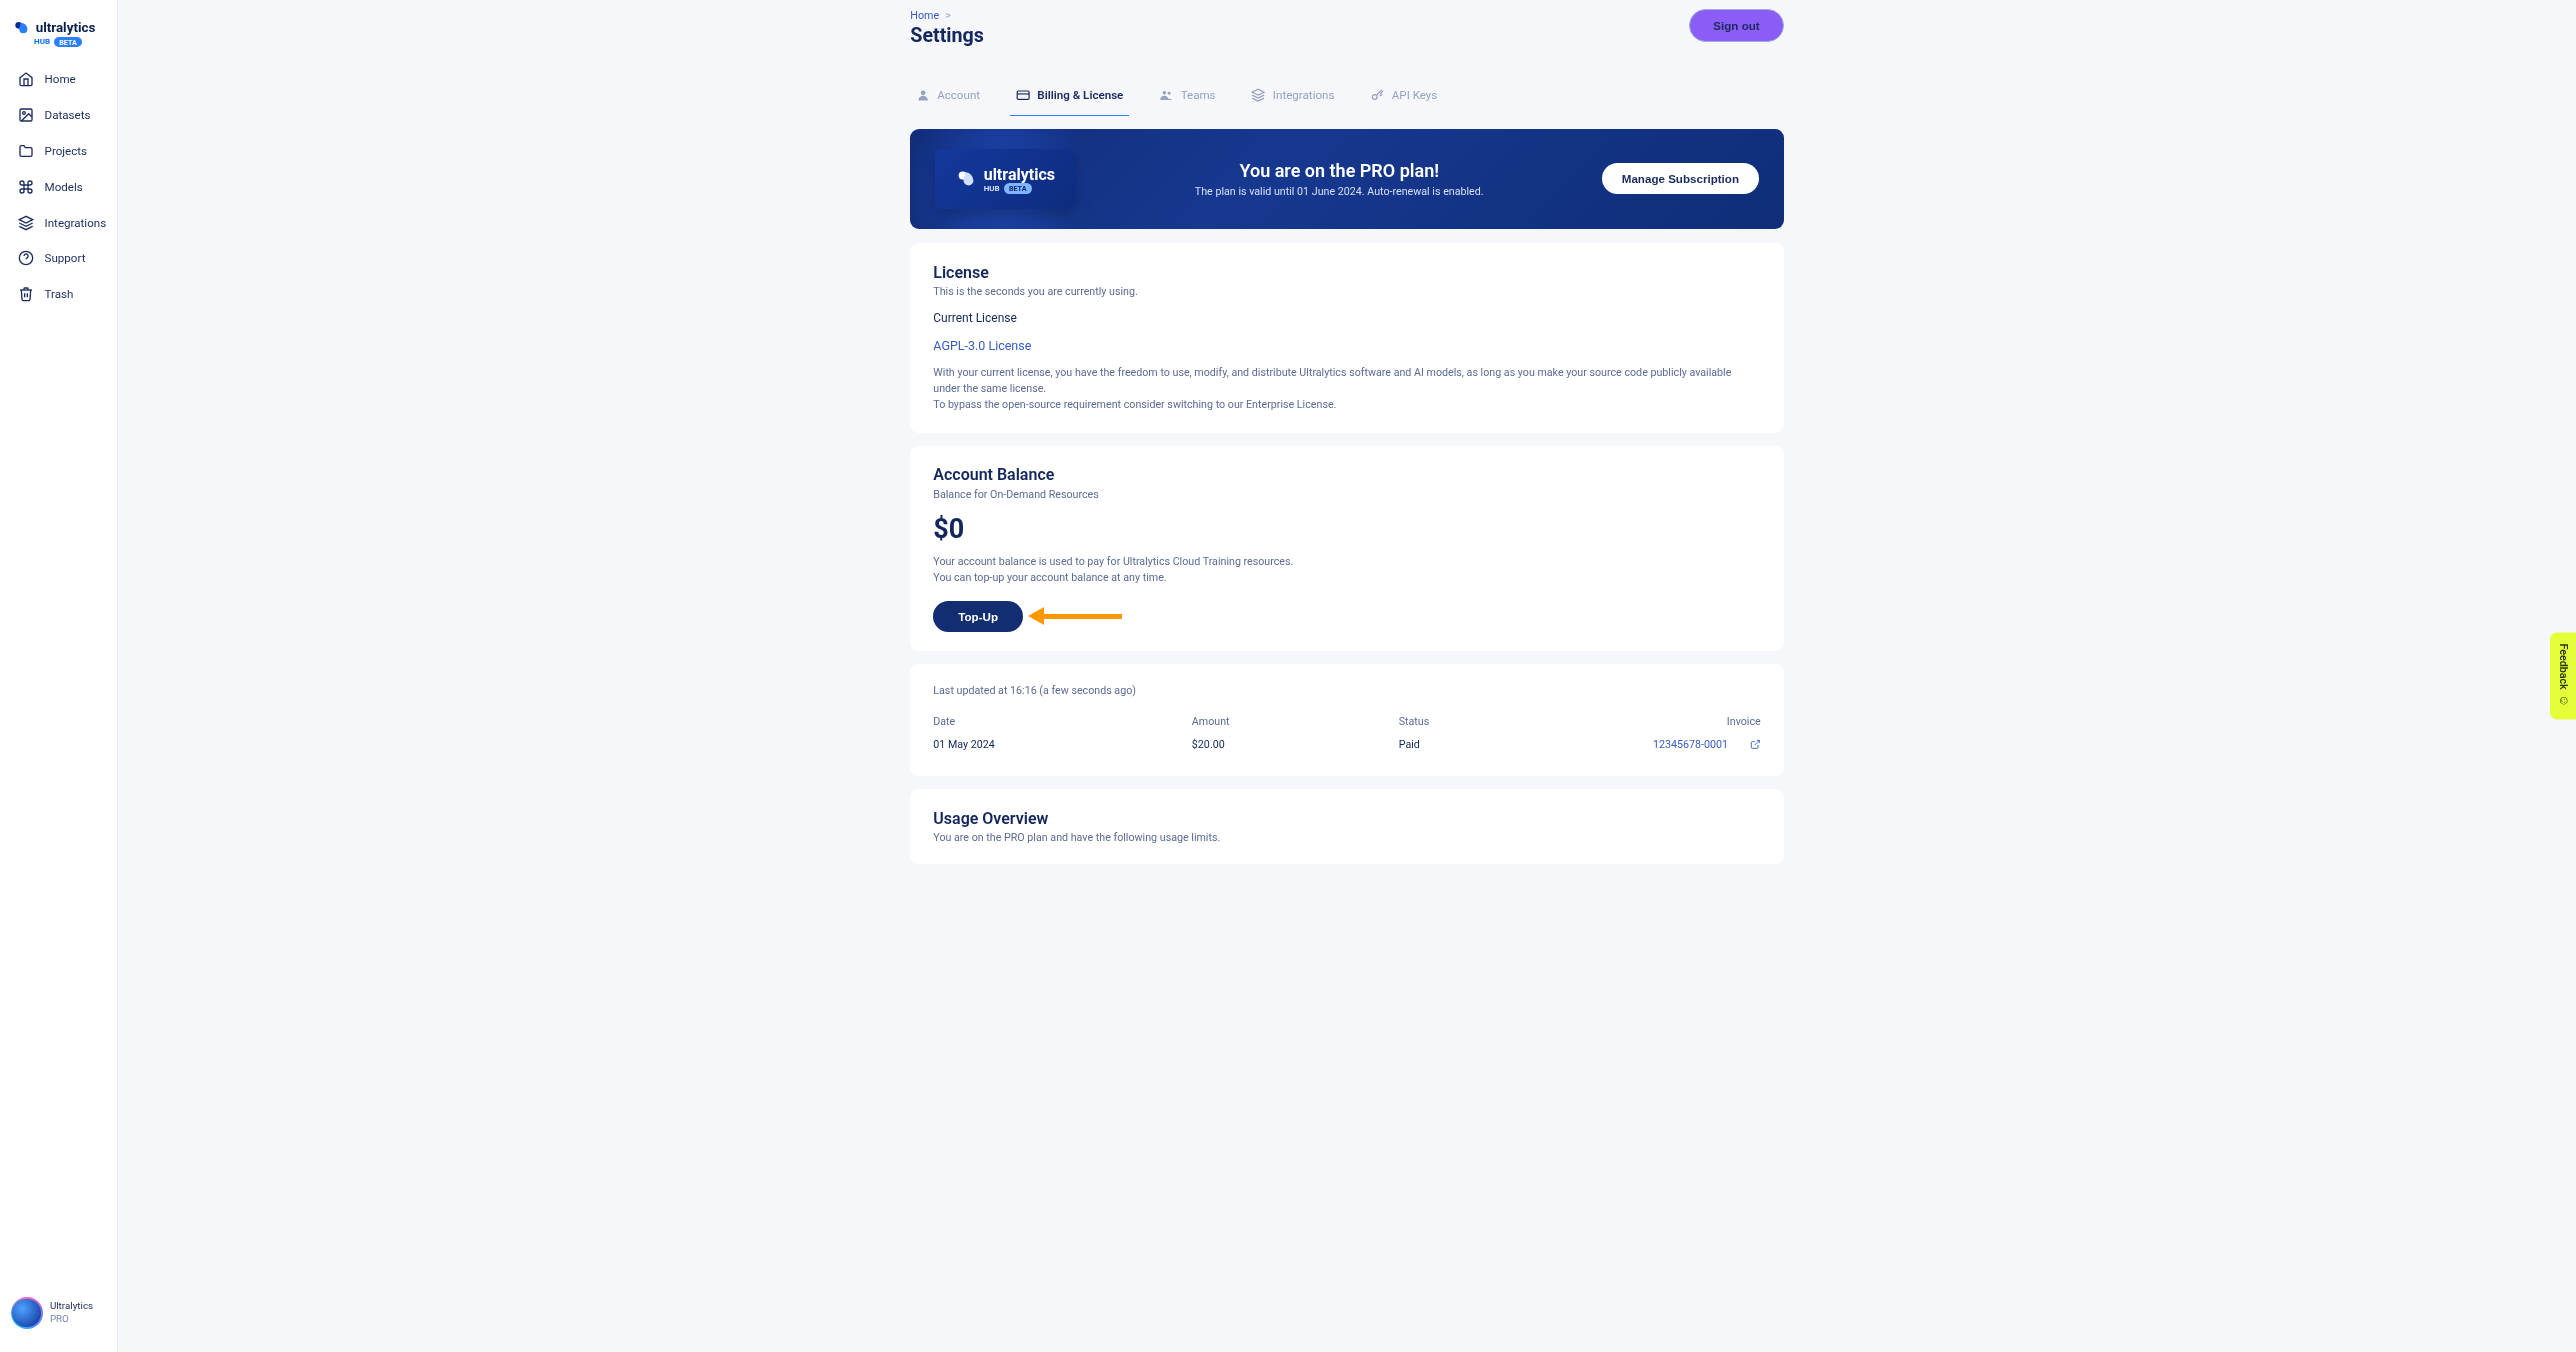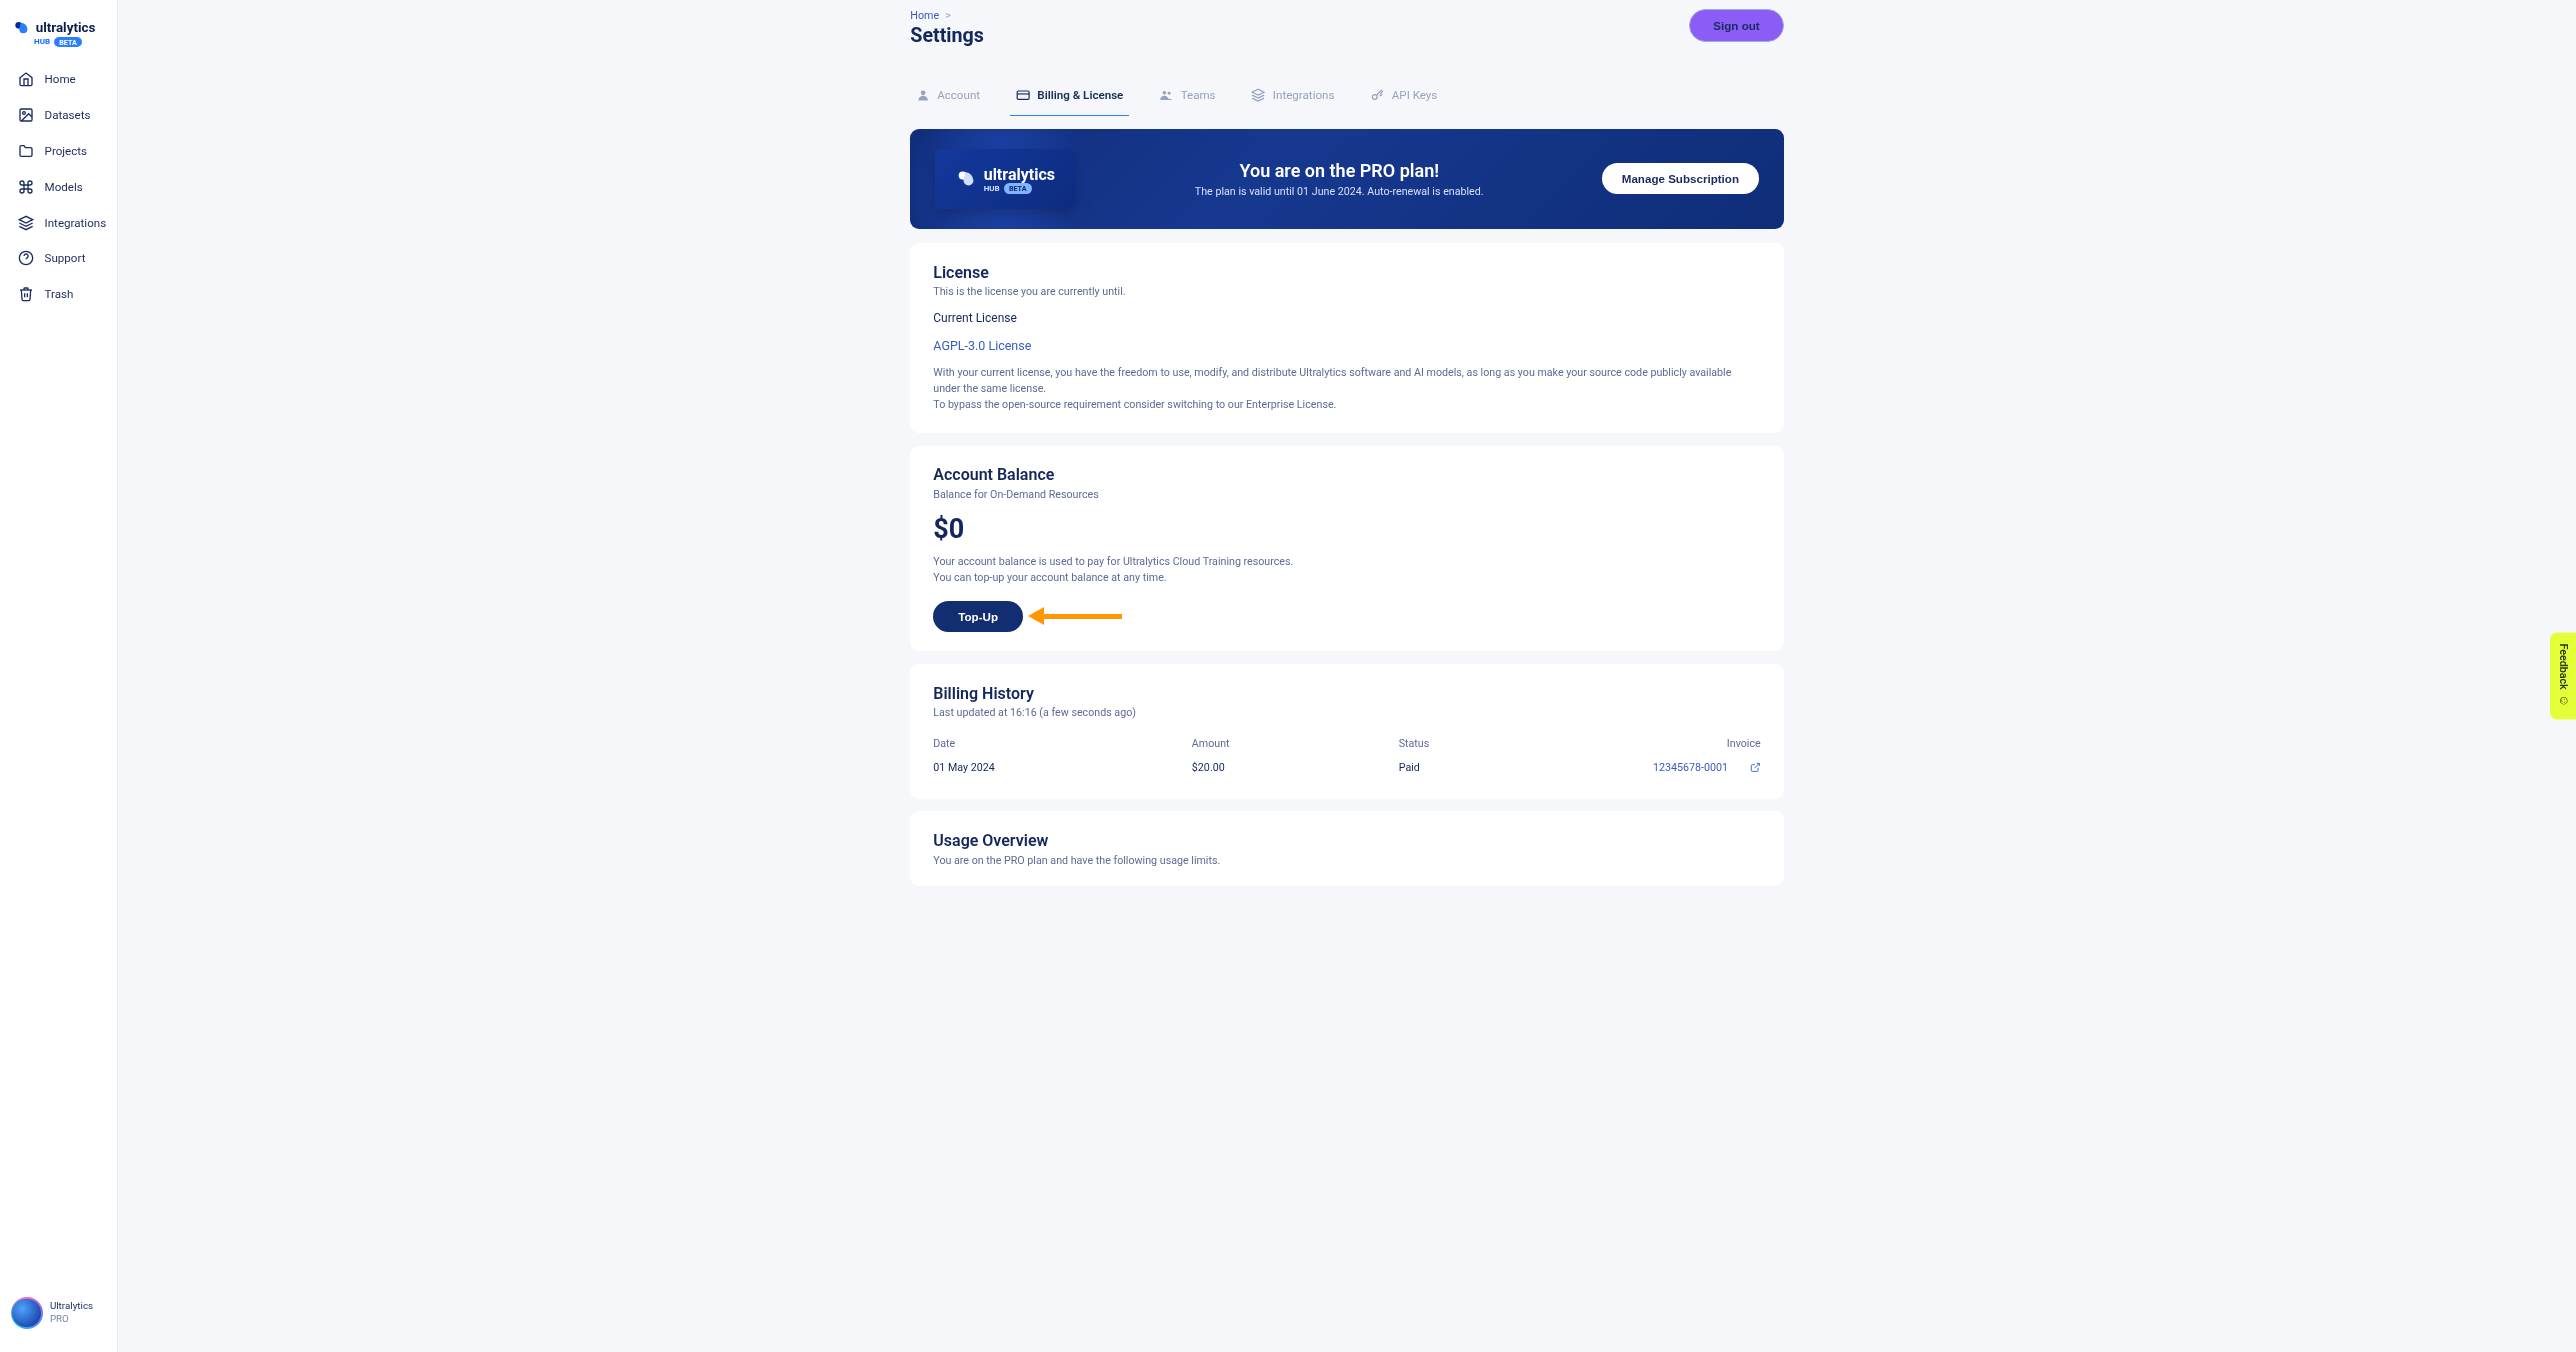--- a/index.html
+++ b/index.html
@@ -241,21 +241,21 @@
         </div>
         <div class="banner-msg">
           <div class="t1">You are on the PRO plan!</div>
           <div class="t2">The plan is valid until 01 June 2024. Auto-renewal is enabled.</div>
         </div>
         <button class="manage-btn">Manage Subscription</button>
       </div>
 
       <section class="card">
         <h2>License</h2>
-        <div class="sub">This is the license you are currently until.</div>
+        <div class="sub">This is the seconds you are currently using.</div>
         <div class="cur-label">Current License</div>
         <a class="license-link">AGPL-3.0 License</a>
         <div class="lic-desc">
           <div>With your current license, you have the freedom to use, modify, and distribute Ultralytics software and AI models, as long as you make your source code publicly available under the same license.</div>
           <div>To bypass the open-source requirement consider switching to our Enterprise License.</div>
         </div>
       </section>
 
       <section class="card">
         <h2>Account Balance</h2>
@@ -267,21 +267,20 @@
         </div>
         <div style="display:flex;align-items:center;">
           <button class="topup-btn">Top-Up</button>
           <span class="arrow-callout">
             <span class="arrow-head"></span><span class="arrow-line"></span>
           </span>
         </div>
       </section>
 
       <section class="card">
-        <h2>Billing History</h2>
         <div class="sub">Last updated at 16:16 (a few seconds ago)</div>
         <div class="bh-table">
           <div class="bh-head">
             <div>Date</div>
             <div>Amount</div>
             <div>Status</div>
             <div class="c4">Invoice</div>
           </div>
           <div class="bh-row">
             <div>01 May 2024</div>

